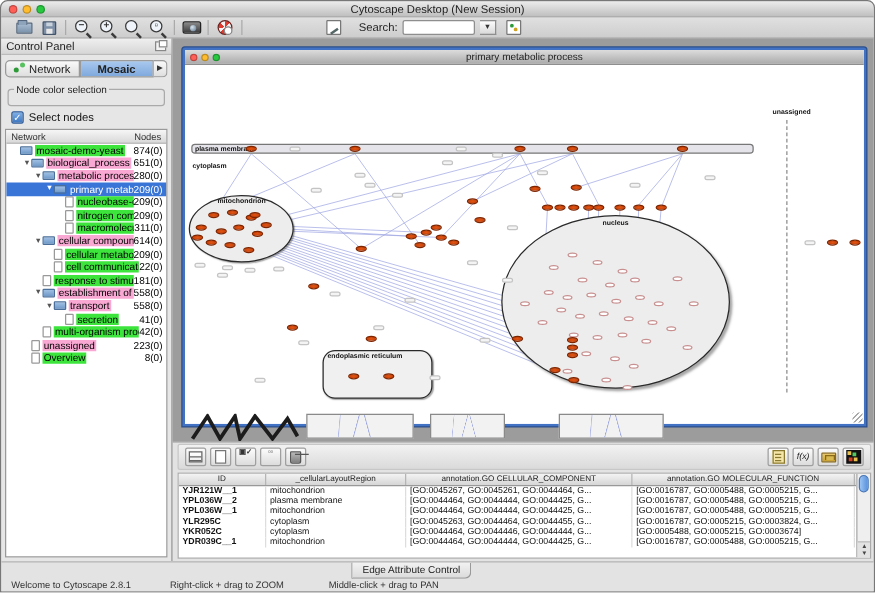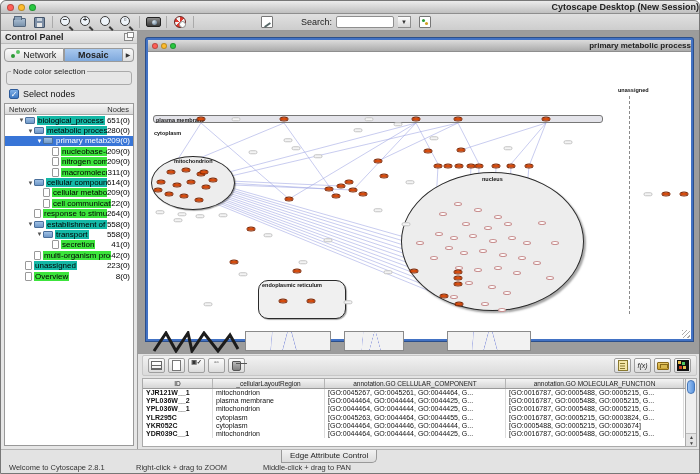--- a/index.html
+++ b/index.html
@@ -6,21 +6,21 @@
   html,body{width:700px;height:474px;overflow:hidden;background:#fff;
     font-family:"Liberation Sans","DejaVu Sans",sans-serif;}
   .win{position:relative;width:700px;height:474px;border:1px solid #777;border-radius:6px 6px 0 0;
     background:#e2e2e2;overflow:hidden}
   
   .titlebar{height:13px;background:linear-gradient(#ececec,#bfbfbf);border-bottom:1px solid #8e8e8e;
     display:flex;align-items:center;position:relative;border-radius:6px 6px 0 0}
   .lights{display:flex;gap:4px;margin-left:6px}
   .light{width:7px;height:7px;border-radius:50%;border:0.5px solid rgba(0,0,0,.25)}
   .l-red{background:#ff5f57}.l-yel{background:#febc2e}.l-grn{background:#28c840}
-  .titletext{position:absolute;left:0;right:0;text-align:right;font-size:9px;font-weight:bold;color:#222}
+  .titletext{position:absolute;left:0;right:0;text-align:center;font-size:9px;font-weight:normal;color:#222}
   
   .toolbar{height:17px;background:linear-gradient(#e0e0e0,#cdcdcd);border-bottom:1px solid #9a9a9a;
     display:flex;align-items:center;padding-left:8px;gap:4px}
   .tbtn{width:20px;height:15px;display:flex;align-items:center;justify-content:center;background:transparent;border:none;position:relative}
   .tsep{width:1px;height:12px;background:#aaa;margin:0 3px}
   .ic{position:relative;display:inline-block}
   .ic-open{width:13px;height:9px;background:linear-gradient(#a9bdd2,#7b93ac);border:1px solid #55677d;border-radius:1px}
   .ic-open::before{content:"";position:absolute;left:0;top:-3px;width:6px;height:3px;background:#8da4bb;border:1px solid #55677d;border-bottom:none;border-radius:1px 1px 0 0}
   .ic-save{width:11px;height:11px;background:#7d8fa6;border:1px solid #44546a;border-radius:1px}
   .ic-save::before{content:"";position:absolute;left:2px;bottom:0;width:5px;height:4px;background:#e8e8e8}
@@ -49,31 +49,31 @@
   .ic-net2{background:
      radial-gradient(circle at 3px 3px,#d03322 0 1.8px,transparent 2.3px),
      radial-gradient(circle at 9.5px 3.5px,#d03322 0 1.8px,transparent 2.3px),
      radial-gradient(circle at 7px 9px,#d03322 0 1.8px,transparent 2.3px),
      linear-gradient(#fbfbfb,#d6d6d6)}
   .ic-annot{width:12px;height:12px;background:#fff;border:1px solid #777;border-radius:1px}
   .ic-annot::before{content:"";position:absolute;left:2px;top:7px;width:7px;height:2px;background:#566;transform:rotate(-35deg)}
   .ic-netfile{width:12px;height:12px;background:#fff;border:1px solid #777;border-radius:1px}
   .ic-netfile::before{content:"";position:absolute;left:2px;top:2px;width:3px;height:3px;border-radius:50%;background:#2c9a36}
   .ic-netfile::after{content:"";position:absolute;right:2px;bottom:2px;width:3px;height:3px;border-radius:50%;background:#d0a021}
-  .search-label{font-size:9px;color:#222;margin-left:20px}
+  .search-label{font-size:9px;color:#222;margin-left:6px}
   .search-input{width:58px;height:12px;border:1px solid #8e8e8e;border-radius:2px;font-size:8px;padding:0 2px;background:#fff}
   .search-drop{width:13px;height:12px;border:1px solid #8e8e8e;border-left:none;background:linear-gradient(#fdfdfd,#d9d9d9);
     font-size:6px;line-height:10px;text-align:center;color:#333;padding:0}
   
   .content{display:flex;height:418px}
   
   .cpanel{width:137px;background:#e6e6e6;border-right:1px solid #9a9a9a;display:flex;flex-direction:column}
   .cp-head{height:13px;display:flex;align-items:center;justify-content:space-between;padding:0 4px;
     background:linear-gradient(#efefef,#d6d6d6);border-bottom:1px solid #bbb}
-  .cp-head span.t{font-size:9px;font-weight:bold;color:#222}
+  .cp-head span.t{font-size:9px;font-weight:normal;color:#222}
   .float-ic{width:9px;height:8px;border:1px solid #888;background:#f4f4f4;position:relative}
   .float-ic::before{content:"";position:absolute;right:-2px;top:-2px;width:5px;height:4px;border:1px solid #888;background:#fff}
   .cp-tabs{display:flex;align-items:center;margin:3px 3px 2px 3px;height:15px}
   .cptab{flex:1;height:14px;display:flex;align-items:center;justify-content:center;gap:3px;
     border:1px solid #9a9a9a;background:linear-gradient(#fafafa,#dedede);font-size:9px;color:#222}
   .cptab:first-child{border-radius:4px 0 0 4px}
   .cptab.sel{background:linear-gradient(#a8c8ee,#7fa9dd);font-weight:bold}
   .cptab-more{width:11px;height:14px;border:1px solid #9a9a9a;border-left:none;border-radius:0 4px 4px 0;
     background:linear-gradient(#fafafa,#dedede);font-size:6px;display:flex;align-items:center;justify-content:center;color:#333}
   .net-glyph{width:9px;height:9px;position:relative;display:inline-block}
@@ -94,21 +94,21 @@
     background:linear-gradient(#f6f6f6,#d9d9d9);border-bottom:1px solid #aaa;font-size:7.5px;color:#333}
   .tree{flex:1;overflow:hidden;position:relative}
   .trow{display:flex;align-items:center;height:10.4px;font-size:8px;white-space:nowrap}
   .trow.sel{background:#3875d7}
   .tarrow{flex:none;width:7px;font-size:6px;color:#555;text-align:center}
   .trow.sel .tarrow{color:#fff}
   .ticon{flex:none;margin-right:2px}
   .ticon.folder{width:10px;height:7px;background:linear-gradient(#9fc0e4,#6f98c8);border:1px solid #4a6f9b;border-radius:1px}
   .ticon.file{width:7px;height:9px;background:#fff;border:1px solid #999;border-radius:1px}
   .tlabel{flex:0 1 auto;min-width:0;overflow:hidden;padding:0 1px;color:#000}
-  .tlabel.green{background:#3ce43c}.tlabel.red{background:#14b8a6}
+  .tlabel.green{background:#3ce43c}.tlabel.red{background:#f9a8d4}
   .trow.sel .tlabel{background:transparent;color:#fff}
   .tcount{margin-left:auto;flex:none;padding-right:3px;font-size:8px;color:#000}
   .trow.sel .tcount{color:#fff}
   
   .desktop{position:relative;width:563px;background:#9c9c9c;overflow:hidden}
   .netwin{position:absolute;left:8px;top:7px;width:547px;height:303px;border:2px solid #4272c4;
     box-shadow:0 0 0 1px #2c4f8a;background:#fff;border-radius:2px 2px 0 0}
   .nw-title{height:12px;background:linear-gradient(#dcdcdc,#ababab);border-bottom:1px solid #8e8e8e;
     display:flex;align-items:center;position:relative}
   .nw-title .lights{margin-left:4px;gap:3px}
@@ -279,20 +279,26 @@
         <span class="cb">✓</span>
         <span class="cb-label">Select nodes</span>
       </label>
       <div class="treebox">
         <div class="tree-head">
           <span>Network</span>
           <span>Nodes</span>
         </div>
         <div class="tree" id="tree">
             <div class="trow">
+      <span class="tarrow" style="margin-left:4px"></span>
+      <span class="ticon folder"></span>
+      <span class="tlabel green">mosaic-demo-yeast</span>
+      <span class="tcount">874(0)</span>
+    </div>
+            <div class="trow">
       <span class="tarrow" style="margin-left:13px">▼</span>
       <span class="ticon folder"></span>
       <span class="tlabel red">biological_process</span>
       <span class="tcount">651(0)</span>
     </div>
             <div class="trow">
       <span class="tarrow" style="margin-left:22px">▼</span>
       <span class="ticon folder"></span>
       <span class="tlabel red">metabolic process</span>
       <span class="tcount">280(0)</span>
@@ -336,21 +342,21 @@
             <div class="trow">
       <span class="tarrow" style="margin-left:31px"></span>
       <span class="ticon file"></span>
       <span class="tlabel green">cell communication</span>
       <span class="tcount">22(0)</span>
     </div>
             <div class="trow">
       <span class="tarrow" style="margin-left:22px"></span>
       <span class="ticon file"></span>
       <span class="tlabel green">response to stimulus</span>
-      <span class="tcount">264(0)</span>
+      <span class="tcount">181(0)</span>
     </div>
             <div class="trow">
       <span class="tarrow" style="margin-left:22px">▼</span>
       <span class="ticon folder"></span>
       <span class="tlabel red">establishment of loc</span>
       <span class="tcount">558(0)</span>
     </div>
             <div class="trow">
       <span class="tarrow" style="margin-left:31px">▼</span>
       <span class="ticon folder"></span>

